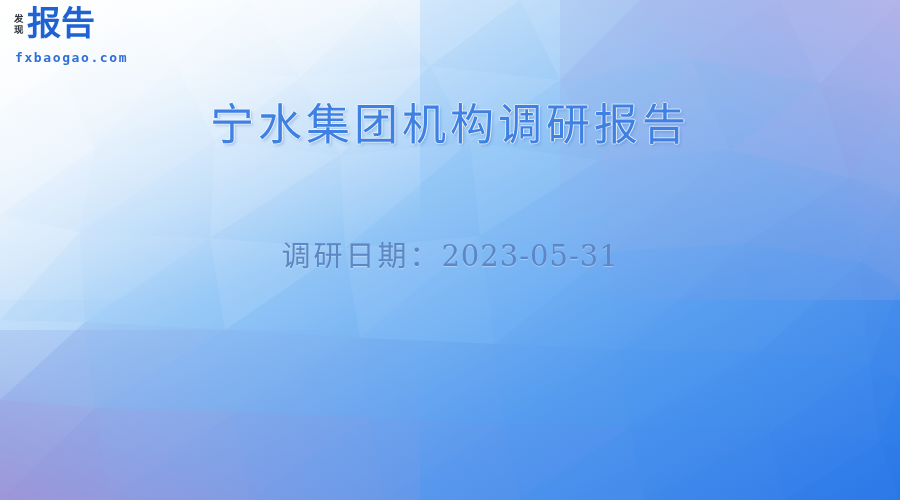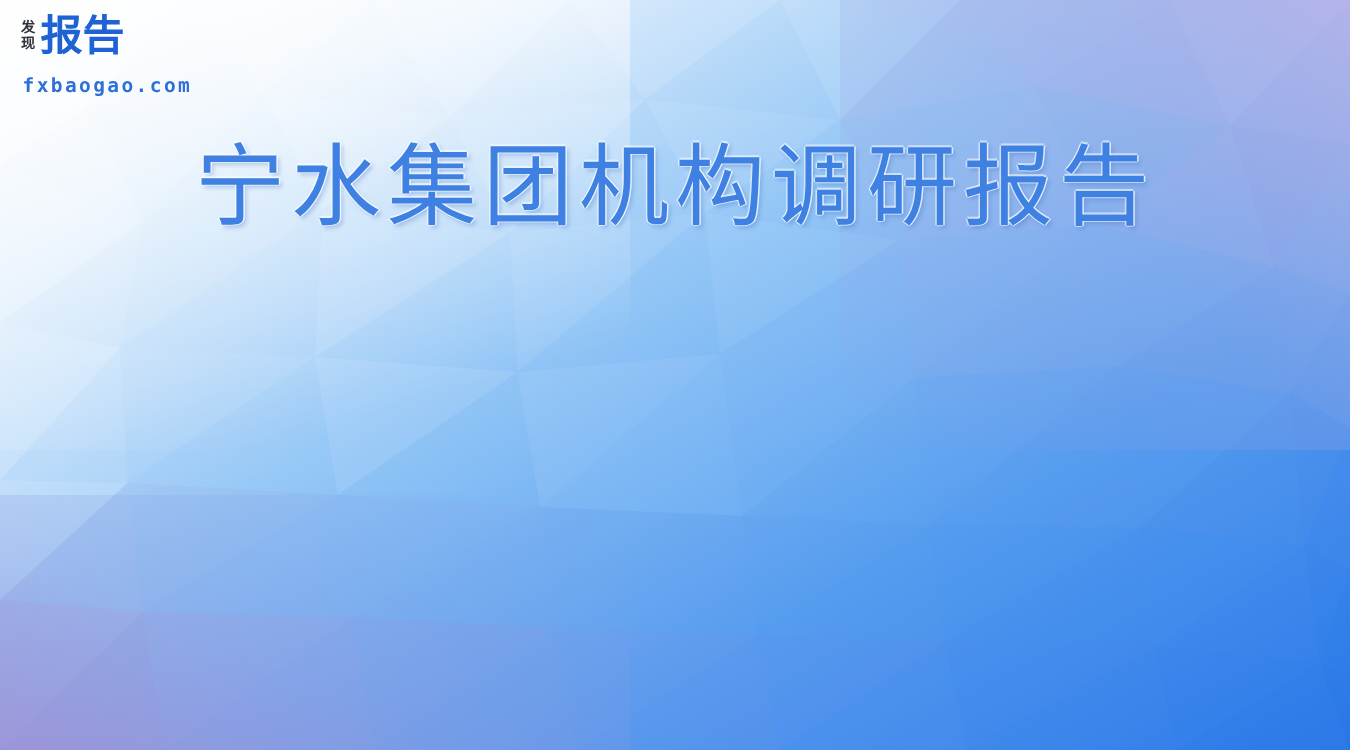--- a/index.html
+++ b/index.html
@@ -56,21 +56,21 @@
   .logo-stack span {
     font-family: "DejaVu Sans", sans-serif;
     font-size: 9.5px;
     line-height: 11px;
     font-weight: 700;
     color: #31363d;
     letter-spacing: -0.5px;
   }
   .logo-main {
     font-family: "DejaVu Sans", sans-serif;
-    font-size: 28px;
+    font-size: 34px;
     line-height: 27px;
     font-weight: 700;
     color: #1f62d4;
     letter-spacing: 0px;
   }
   .logo-url {
     margin-top: 13px;
     margin-left: 1px;
     font-family: "DejaVu Sans Mono", monospace;
     font-size: 13px;
@@ -81,21 +81,21 @@
 
   
   .title {
     position: absolute;
     left: 0;
     right: 0;
     top: 88px;
     text-align: center;
     z-index: 4;
     font-family: "DejaVu Serif", "Liberation Serif", serif;
-    font-size: 60px;
+    font-size: 44px;
     line-height: 74px;
     font-weight: 400;
     letter-spacing: 4px;
     color: #3f80e3;
     text-shadow:
        1px  0px 0px rgba(255,255,255,0.75),
       -1px  0px 0px rgba(255,255,255,0.55),
        0px  1px 0px rgba(255,255,255,0.55),
        0px -1px 0px rgba(255,255,255,0.55),
        2px  2px 3px rgba(40,100,190,0.28);
@@ -289,15 +289,18 @@
         <span>发</span>
         <span>现</span>
       </div>
       <div class="logo-main">报告</div>
     </div>
     <div class="logo-url">fxbaogao.com</div>
   </div>
 
   <div class="title">宁水集团机构调研报告</div>
 
+  <div class="subtitle">
+    <span class="sub-label">调研日期：</span><span class="sub-date">2023-05-31</span>
+  </div>
 
 
 </div>
 
 </body></html>

